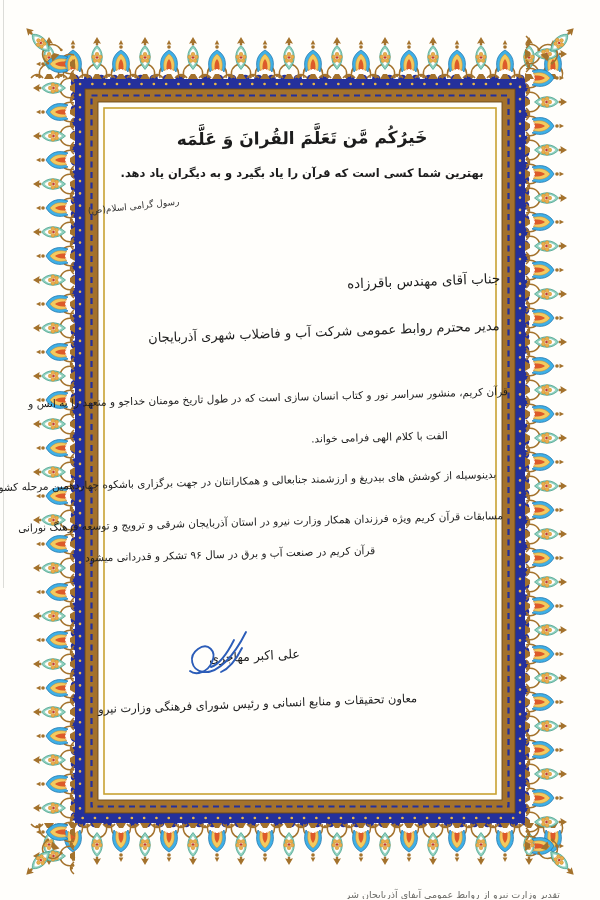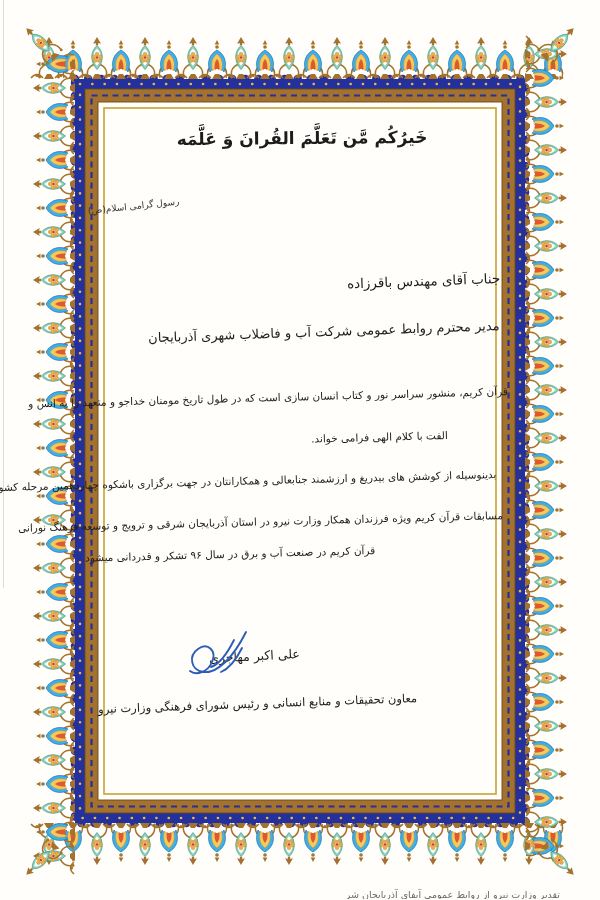--- a/index.html
+++ b/index.html
@@ -139,20 +139,21 @@
 
     <rect x="91.5" y="95.5" width="417" height="711" fill="none" stroke="#a4722c" stroke-width="13"></rect>
     <rect x="85" y="89" width="430" height="724" fill="none" stroke="#6b4a1a" stroke-width="0.9"></rect>
     <rect x="98" y="102" width="404" height="698" fill="none" stroke="#6b4a1a" stroke-width="0.9"></rect>
     <rect x="91.5" y="95.5" width="417" height="711" fill="none" stroke="#24309c" stroke-width="2.2" stroke-dasharray="6 4.5"></rect>
 
     <rect x="104" y="108" width="392" height="686" fill="none" stroke="#c8a233" stroke-width="1.6"></rect>
   </svg>
 
   <div class="txt center hadith">خَیرُکُم مَّن تَعَلَّمَ القُرانَ وَ عَلَّمَه</div>
+  <div class="txt center hadith-tr">بهترین شما کسی است که قرآن را یاد بگیرد و به دیگران یاد دهد.</div>
   <div class="txt attrib">رسول گرامی اسلام(ص)</div>
 
   <div class="txt addr1 slant">جناب آقای مهندس باقرزاده</div>
   <div class="txt addr2 slant">مدیر محترم روابط عمومی شرکت آب و فاضلاب شهری آذربایجان</div>
 
   <div class="txt b1 slant1">قرآن کریم، منشور سراسر نور و کتاب انسان سازی است که در طول تاریخ مومنان خداجو و متعهد را به انس و</div>
   <div class="txt b2 slant1">الفت با کلام الهی فرامی خواند.</div>
   <div class="txt b3 slant1">بدینوسیله از کوشش های بیدریغ و ارزشمند جنابعالی و همکارانتان در جهت برگزاری باشکوه چهاردهمین مرحله کشوری</div>
   <div class="txt b4 slant1">مسابقات قرآن کریم ویژه فرزندان همکار وزارت نیرو در استان آذربایجان شرقی و ترویج و توسعه فرهنگ نورانی</div>
   <div class="txt b5 slant1">قرآن کریم در صنعت آب و برق در سال ۹۶ تشکر و قدردانی میشود</div>

